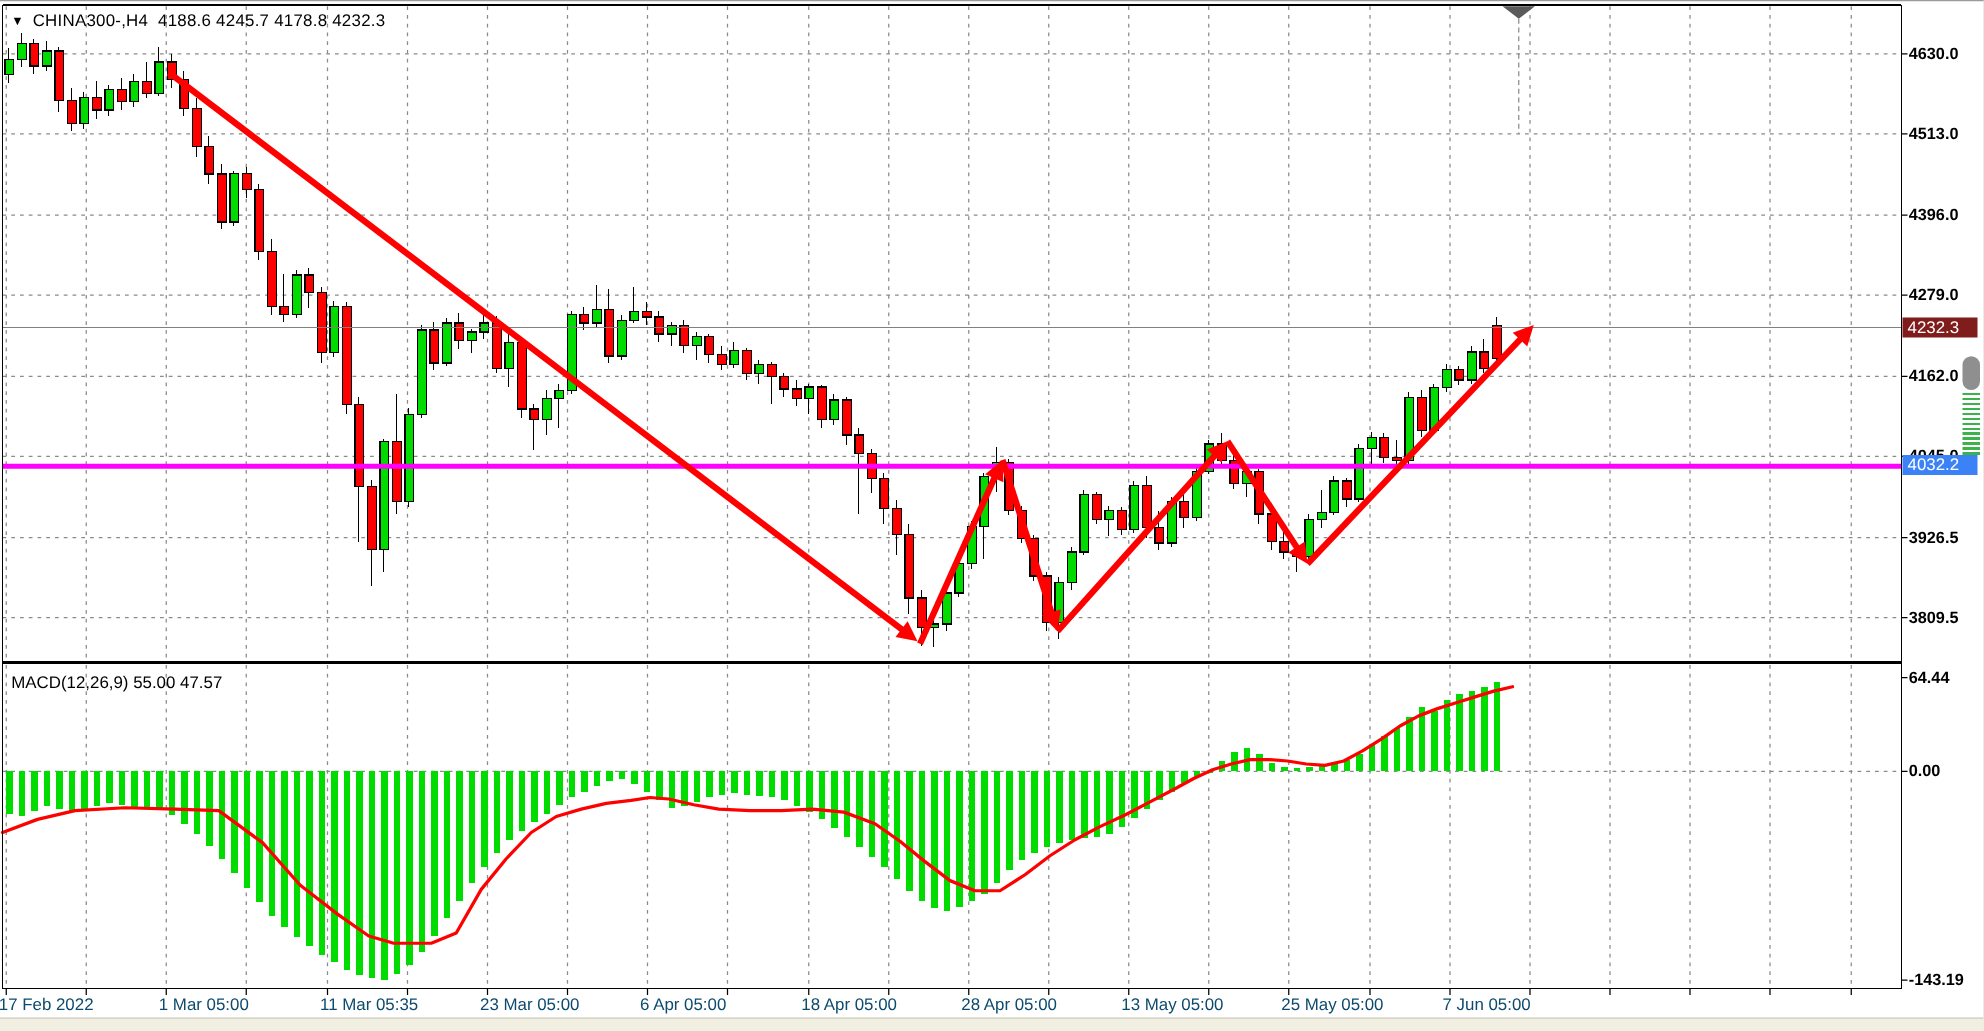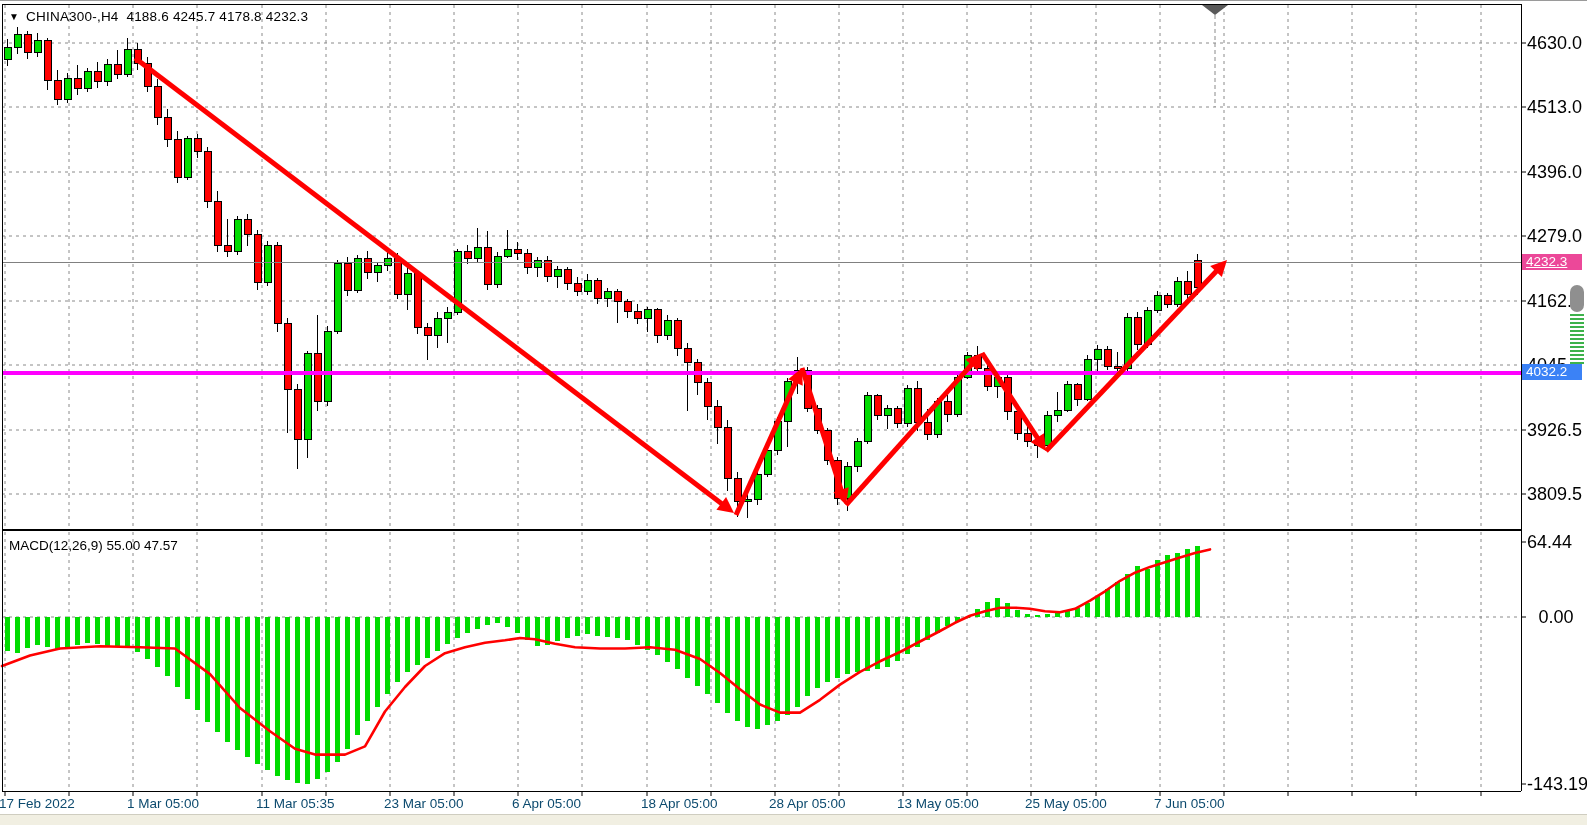--- a/index.html
+++ b/index.html
@@ -11,21 +11,21 @@
   #chart-svg{position:absolute;left:0;top:0;z-index:1;}
   .overlay{position:absolute;left:0;top:0;width:100%;height:100%;z-index:2;pointer-events:none;}
   .chart-title{
     position:absolute;left:9px;top:8px;font-size:13.5px;color:#000;
     white-space:pre;letter-spacing:0.2px;
   }
   .chart-title .tri{font-size:10px;vertical-align:1px;margin-right:7px;}
   .macd-title{position:absolute;left:9px;top:537px;font-size:13.5px;color:#000;}
   .pricelabel{
     position:absolute;left:1527px;width:58px;height:16px;line-height:16px;
-    font-size:18px;color:#000;text-align:left;
+    font-size:13px;color:#000;text-align:left;font-weight:bold;
   }
   .timelabel{
     position:absolute;top:795px;height:16px;line-height:16px;
     font-size:13.5px;color:#0c4a6e;white-space:nowrap;
   }
   .badge{
     position:absolute;left:1522px;width:56px;height:16px;line-height:16px;
     font-size:13.5px;color:#fff;padding-left:4px;
   }
   .bottom-strip{
@@ -533,37 +533,37 @@
         <div class="pricelabel" style="top: 98px;">4513.0</div>
         <div class="pricelabel" style="top: 163px;">4396.0</div>
         <div class="pricelabel" style="top: 227px;">4279.0</div>
         <div class="pricelabel" style="top: 292px;">4162.0</div>
         <div class="pricelabel" style="top: 356px;">4045.0</div>
         <div class="pricelabel" style="top: 421px;">3926.5</div>
         <div class="pricelabel" style="top: 485px;">3809.5</div>
       </div>
     <div id="macd-labels">
         <div class="pricelabel" style="top: 533px;">64.44</div>
-        <div class="pricelabel" style="top: 608px; text-align: center;">0.00</div>
+        <div class="pricelabel" style="top: 608px;">0.00</div>
         <div class="pricelabel" style="top: 775px;">-143.19</div>
       </div>
     <div id="time-labels">
         <div class="timelabel" style="left: -1px;">17 Feb 2022</div>
         <div class="timelabel" style="left: 127px;">1 Mar 05:00</div>
         <div class="timelabel" style="left: 256px;">11 Mar 05:35</div>
         <div class="timelabel" style="left: 384px;">23 Mar 05:00</div>
         <div class="timelabel" style="left: 512px;">6 Apr 05:00</div>
         <div class="timelabel" style="left: 641px;">18 Apr 05:00</div>
         <div class="timelabel" style="left: 769px;">28 Apr 05:00</div>
         <div class="timelabel" style="left: 897px; text-align: center;">13 May 05:00</div>
         <div class="timelabel" style="left: 1025px;">25 May 05:00</div>
         <div class="timelabel" style="left: 1154px;">7 Jun 05:00</div>
       </div>
 
-    <div class="badge" id="badge-current" style="top: 253px; background: #ec4899; text-decoration: underline;">4232.3</div>
+    <div class="badge" id="badge-current" style="top: 253px; background: #7f1d1d;">4232.3</div>
     <div class="badge" id="badge-hline" style="top: 363px; background: #3b82f6;">4032.2</div>
 
     <div class="scroll-thumb"></div>
     <div class="stripes"></div>
 
     <div class="bottom-strip"></div>
   </div>
 </div>
 
 </body></html>

